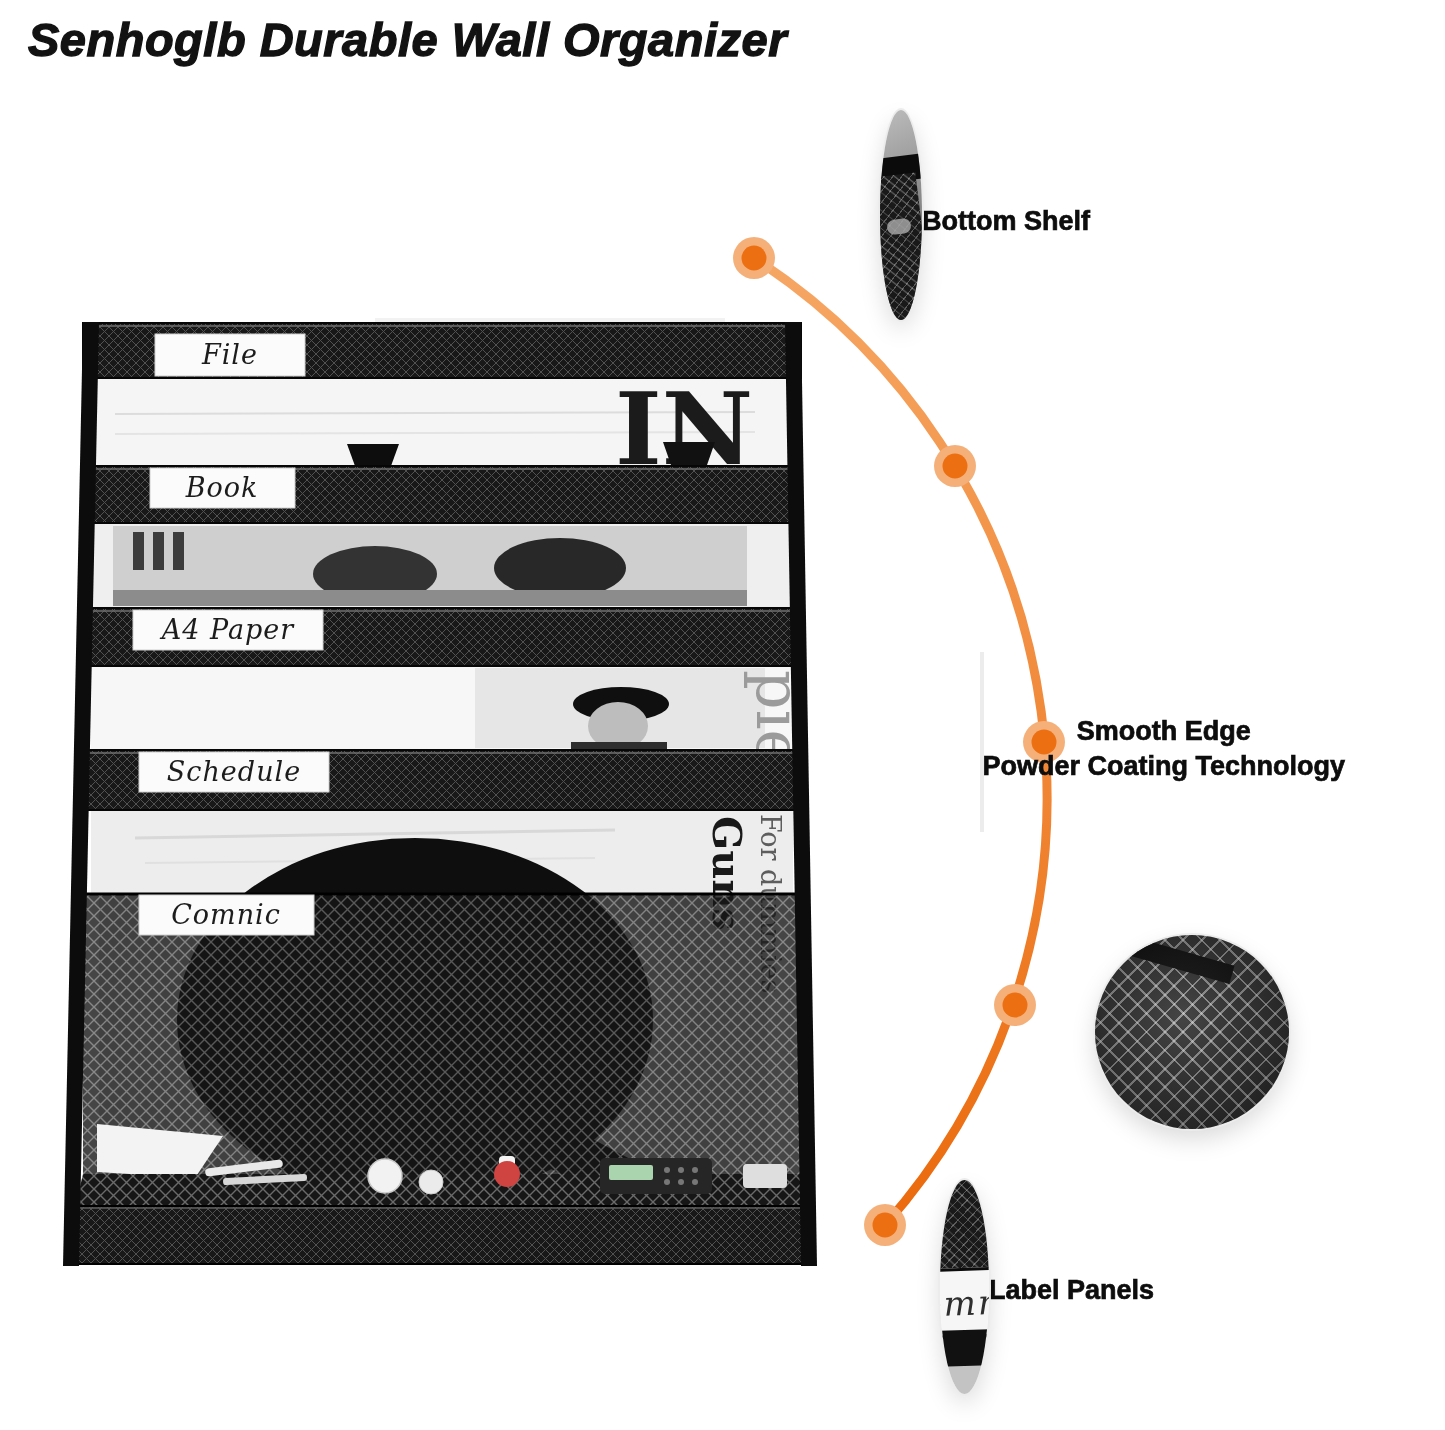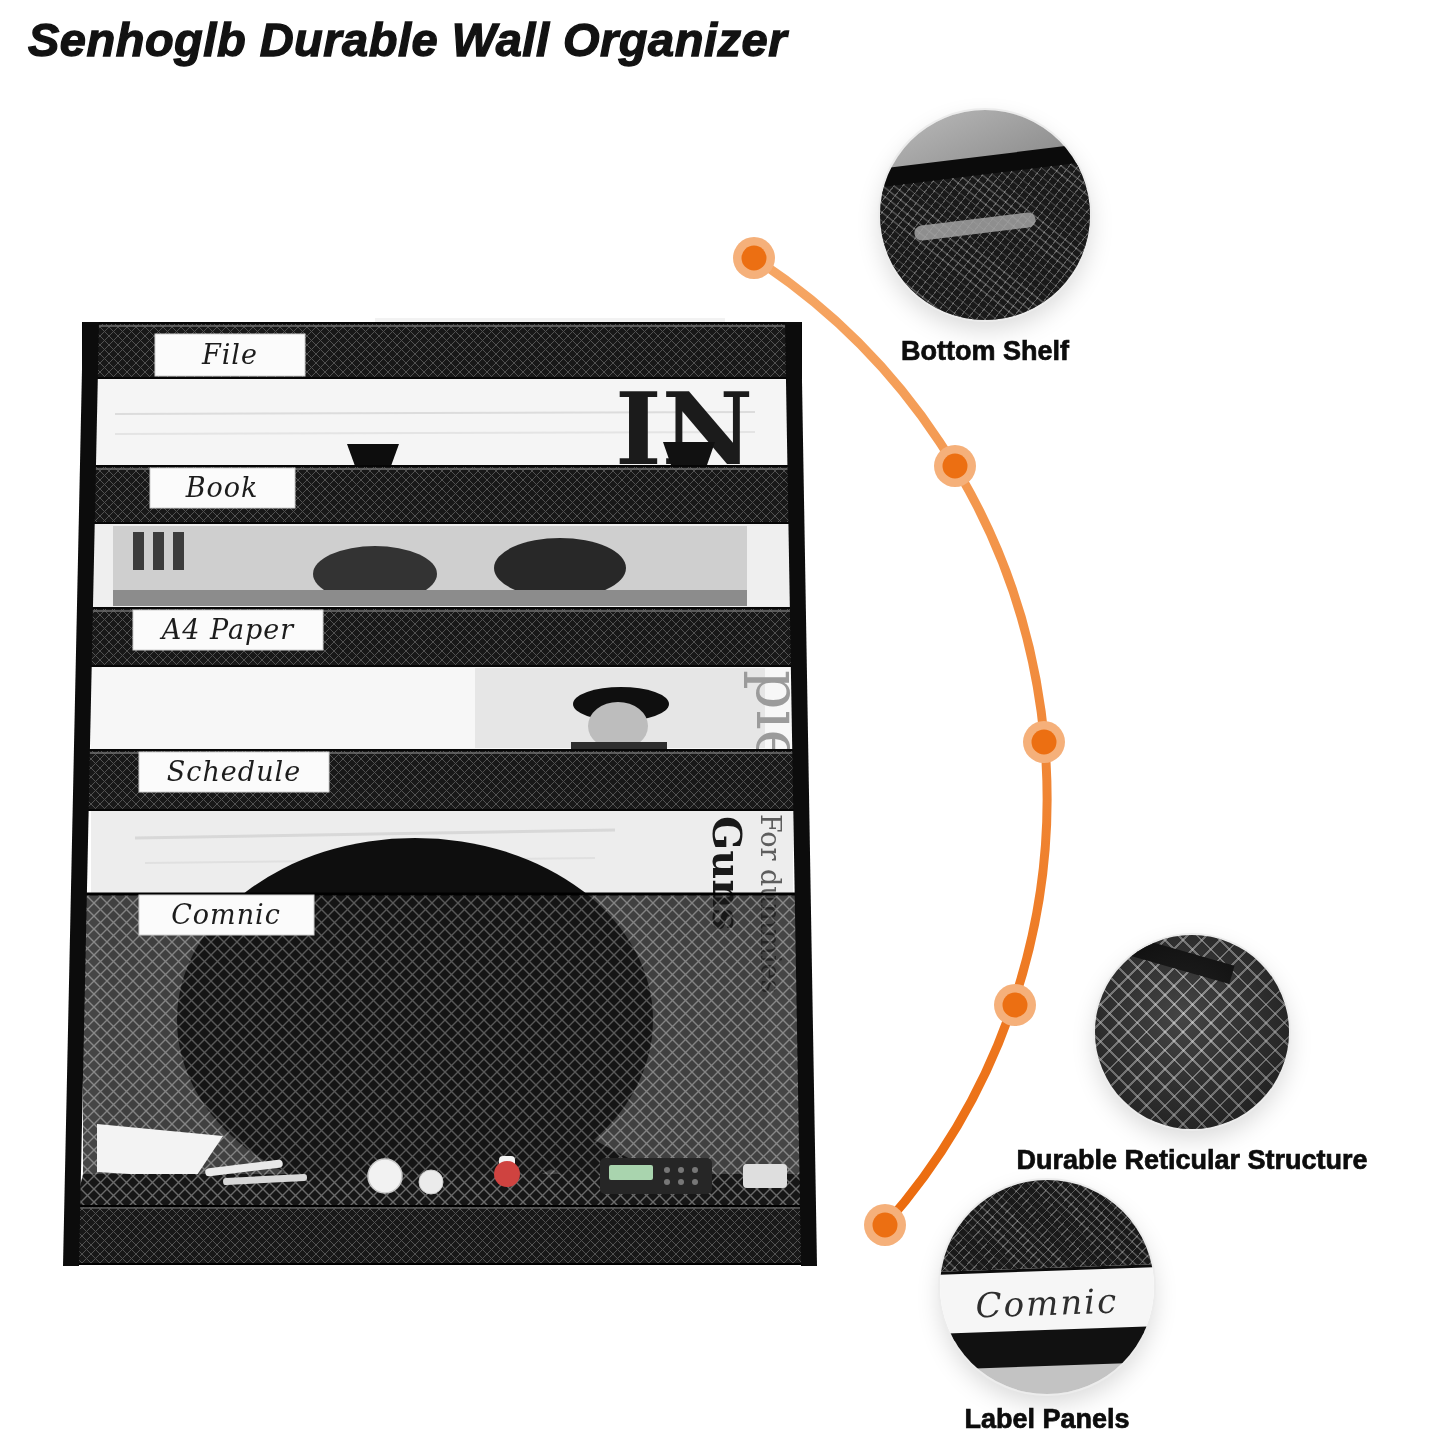--- a/index.html
+++ b/index.html
@@ -6,21 +6,21 @@
   .canvas{position:relative;width:1445px;height:1430px;background:#ffffff;overflow:hidden;
           font-family:"Liberation Sans",sans-serif;padding-left:32px;}
 
   .page-title{position:absolute;left:28px;top:12px;font-size:47px;font-weight:bold;
               font-style:italic;color:#121212;letter-spacing:.5px;
               -webkit-text-stroke:1.3px #121212;white-space:nowrap;}
 
   .product-svg{position:absolute;left:55px;top:318px;width:770px;height:965px;}
   .arc-svg{position:absolute;left:0;top:0;width:1445px;height:1430px;pointer-events:none;}
 
-  .callout{position:absolute;display:flex;flex-direction:column;align-items:center;justify-content:flex-end;}
+  .callout{position:absolute;display:flex;flex-direction:row;align-items:center;justify-content:flex-end;}
   .photo{border-radius:50%;overflow:hidden;position:relative;background:#fff;
          box-shadow:0 0 0 2px #ececec, 0 10px 24px rgba(0,0,0,.15);}
   .d210{width:210px;height:210px}.d180{width:180px;height:180px}
   .d176{width:176px;height:176px}.d194{width:194px;height:194px}.d214{width:214px;height:214px}
 
   .feature-label{font-weight:bold;font-size:27px;color:#0d0d0d;text-align:center;
                  line-height:1.3;margin-top:14px;white-space:nowrap;
                  -webkit-text-stroke:.7px #0d0d0d;}
   .feature-label.tight{margin-top:8px;}
   .feature-label .line2{display:block;}
@@ -238,28 +238,46 @@
     <div class="photo d210">
       <div class="c1-bg"></div>
       <div class="c1-bar"></div>
       <div class="c1-mesh mesh"></div>
       <div class="c1-slot"></div>
     </div>
     <div class="feature-label">Bottom Shelf</div>
   </div>
 
 
+  <div class="callout" style="left:1169px;top:654px;width:176px;">
+    <div class="photo d176">
+      <div class="c-bg-white"></div>
+      <svg class="c-svg" viewBox="0 0 100 100">
+        <defs>
+          <pattern id="meshD" width="6" height="6" patternUnits="userSpaceOnUse">
+            <rect width="6" height="6" fill="#1a1a1a"></rect>
+            <path d="M0 0L6 6M6 0L0 6" stroke="#5c5c5c" stroke-width=".8"></path>
+          </pattern>
+        </defs>
+        <path d="M16 40 Q12 31 23 29 L88 25 L88 44 L40 74 Q25 83 18 67 Z" fill="url(#meshD)" stroke="#000" stroke-width="2.5"></path>
+        <path d="M14 33 L90 26" stroke="#000" stroke-width="4" stroke-linecap="round"></path>
+      </svg>
+    </div>
+    <div class="feature-label">
+      <span>Smooth Edge</span>
+      <span class="line2">Powder Coating Technology</span>
+    </div>
+  </div>
 
   <div class="callout" style="left:1095px;top:935px;width:194px;">
     <div class="photo d194">
       <div class="c4-mesh mesh-coarse"></div>
       <div class="c4-bar"></div>
       <div class="c4-shade"></div>
     </div>
-    <div class="feature-label">Durable Reticular Structure</div>
   </div>
 
   <div class="callout" style="left:940px;top:1180px;width:214px;">
     <div class="photo d214">
       <div class="c5-desk"></div>
       <div class="c5-mesh mesh"></div>
       <div class="c5-strip">
         <span class="c5-label-text">Comnic</span>
       </div>
       <div class="c5-dark"></div>

